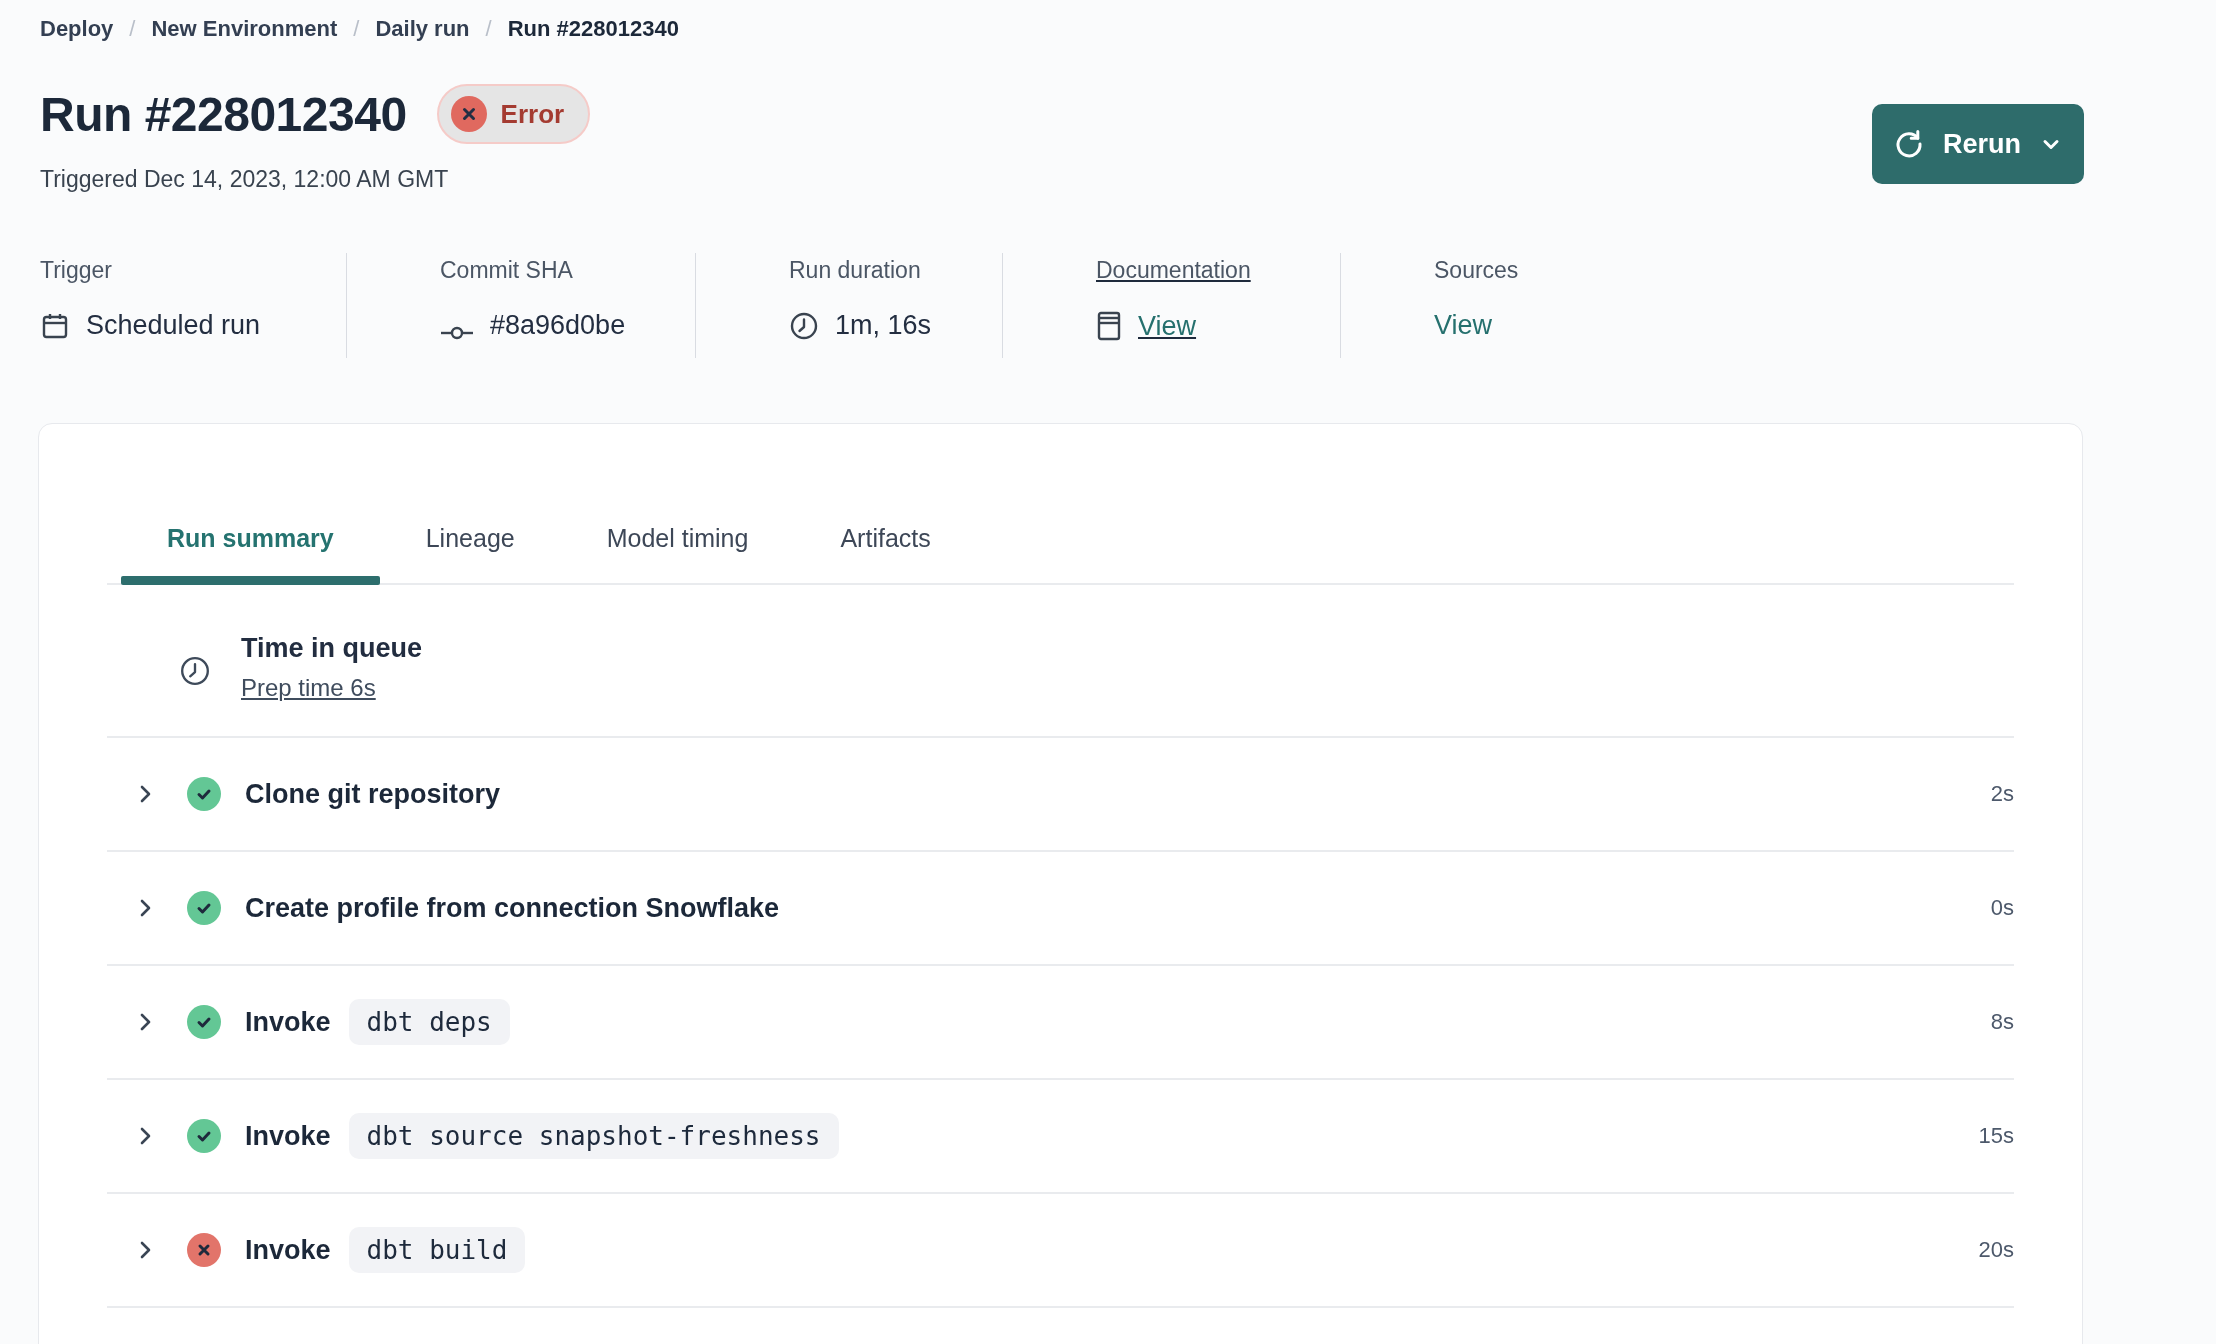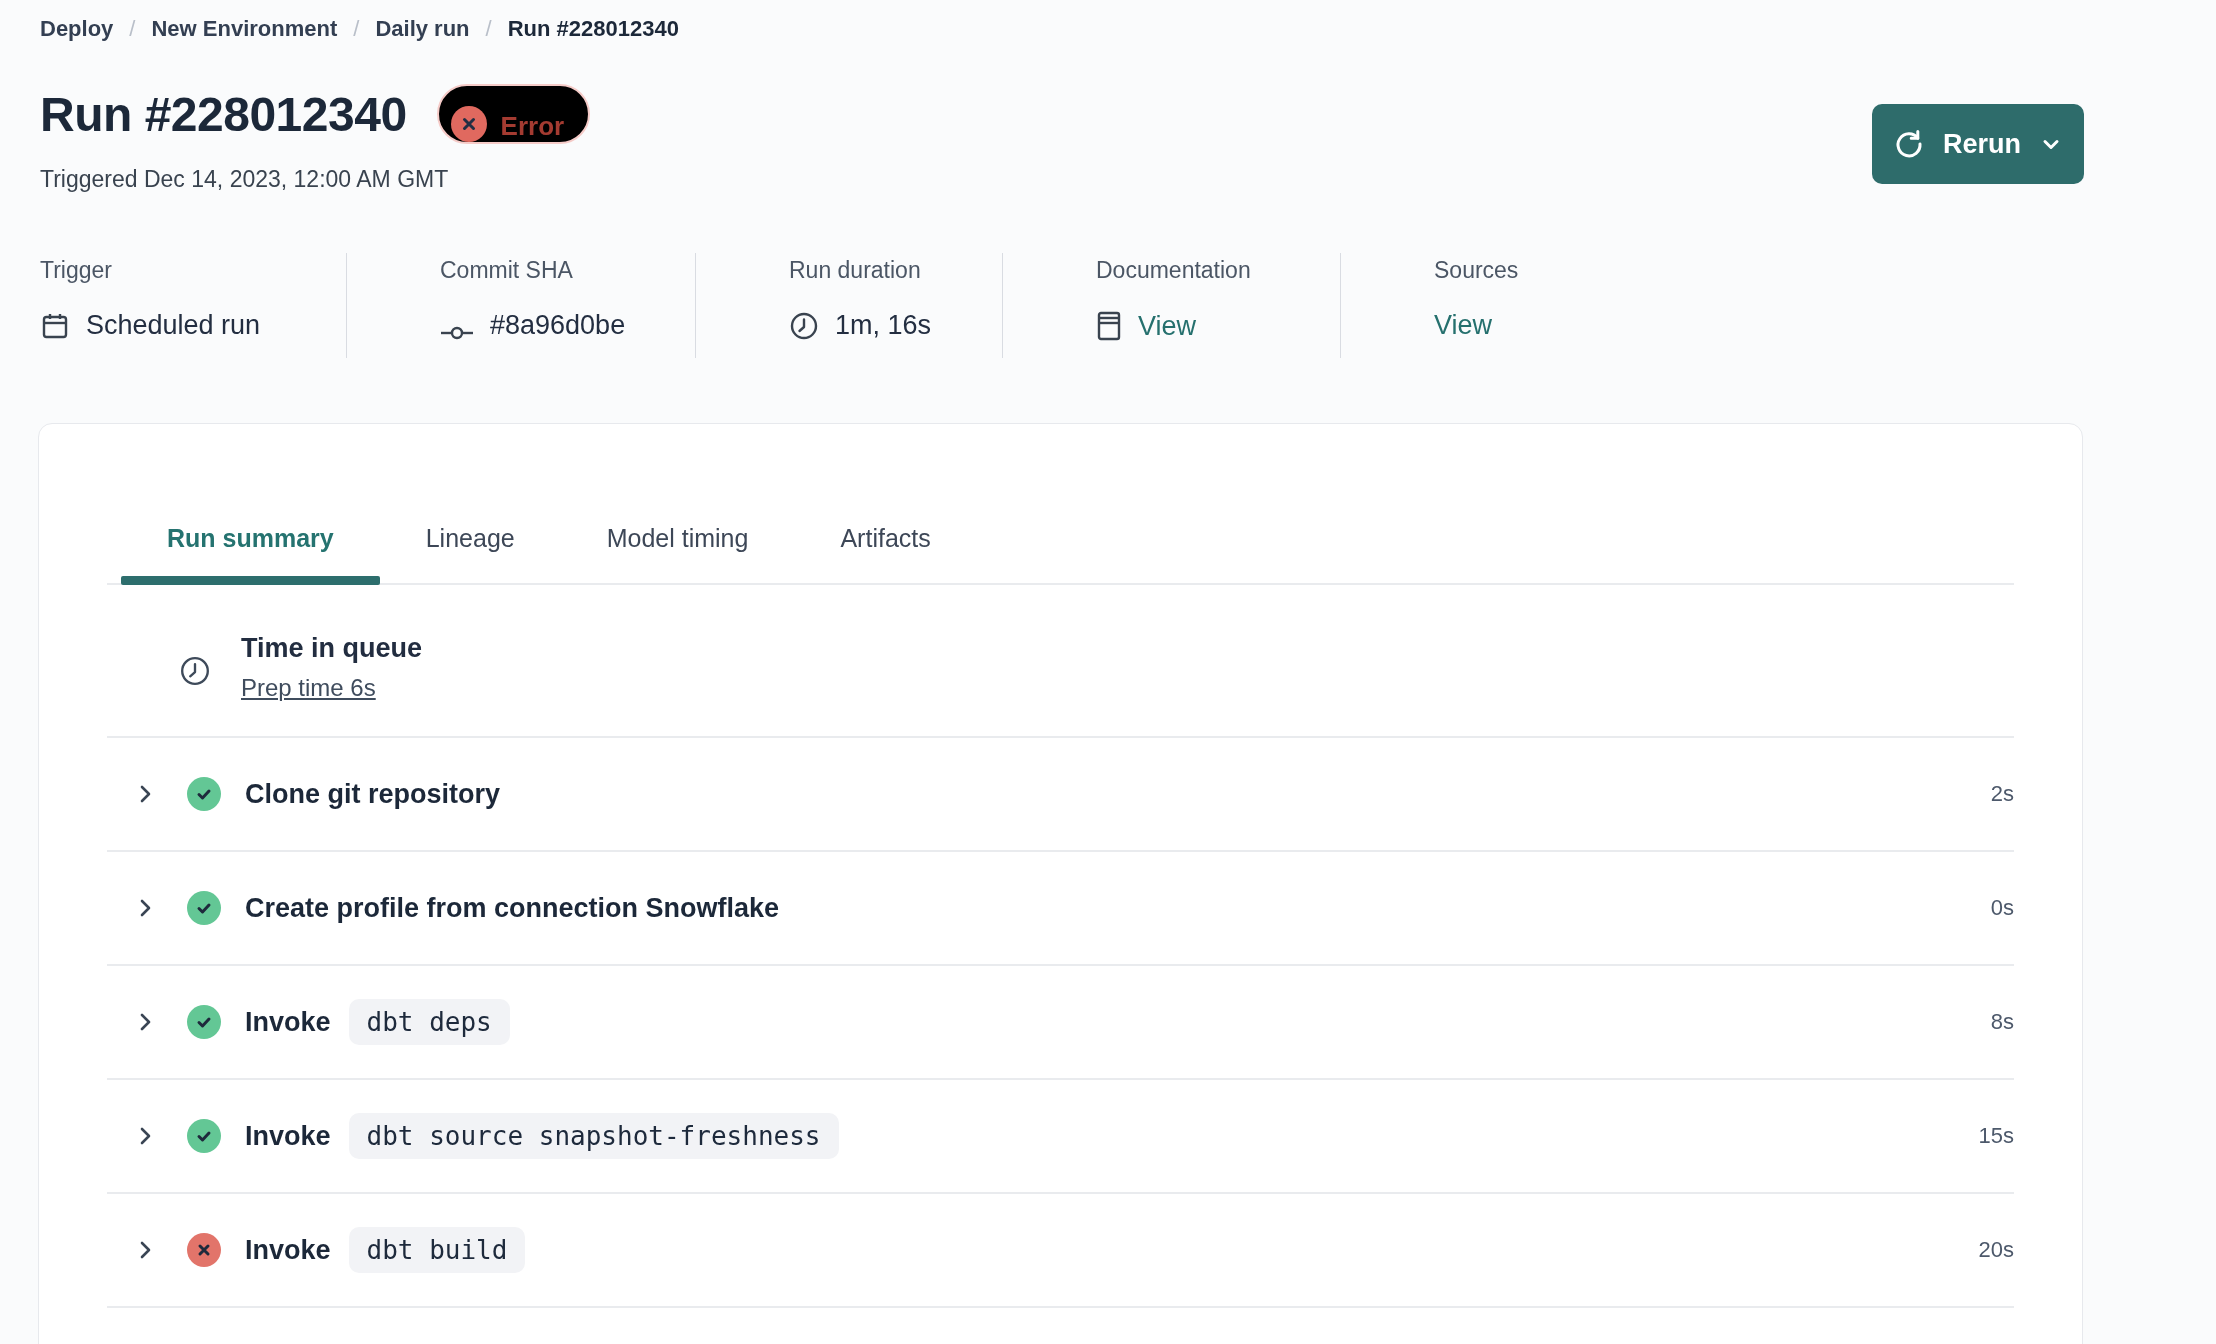--- a/index.html
+++ b/index.html
@@ -16,23 +16,23 @@
     padding: 16px 0 0 40px;
     font-size: 22px; font-weight: 600; color: #333f52;
   }
   .breadcrumb .sep { color: #b9bfc9; font-weight: 400; }
   .breadcrumb .crumb { cursor: pointer; }
   .breadcrumb .crumb.current { font-weight: 700; color: #1c2839; }
   
   .header-row { display: flex; align-items: center; margin: 42px 0 0 40px; }
   .page-title { font-size: 48px; font-weight: 800; letter-spacing: -0.5px; color: #1c2839; }
   .status-badge {
-    display: inline-flex; align-items: flex-end; gap: 14px;
+    display: inline-flex; align-items: center; gap: 14px;
     margin-left: 30px; height: 60px; padding: 0 24px 0 12px;
-    background: #000000; border: 2px solid #f5cbc8; border-radius: 32px;
+    background: #e5e5e5; border: 2px solid #f5cbc8; border-radius: 32px;
   }
   .status-badge .dot {
     width: 36px; height: 36px; border-radius: 50%;
     background: #e0695f; display: flex; align-items: center; justify-content: center;
   }
   .status-badge .label { font-size: 26px; font-weight: 600; color: #a43b31; }
   .triggered { margin: 22px 0 0 40px; font-size: 23px; color: #39434f; }
   
   .rerun-btn {
     position: absolute; left: 1872px; top: 104px; width: 212px; height: 80px;
@@ -48,21 +48,21 @@
   .meta-col + .meta-col { padding-left: 52px; }
   .meta-col .m-label { font-size: 23px; color: #4b5665; }
   .meta-col .m-value {
     margin-top: 26px; display: flex; align-items: flex-end; gap: 16px;
     font-size: 27px; color: #232e41;
   }
   .meta-col .m-value .link { color: #25706e; cursor: pointer; }
   .meta-col.w1 { width: 307px; }
   .meta-col.w2 { width: 308px; }
   .meta-col.w3 { width: 266px; }
-  .meta-col.w4 { width: 297px; }
+  .meta-col.w4 { width: 297px; text-decoration: underline; }
   .icon { display: inline-flex; align-items: center; justify-content: center; }
   
   .card {
     position: absolute; left: 38px; top: 423px; width: 2045px; height: 960px;
     background: #ffffff; border: 1.5px solid #e7e9ed; border-radius: 14px;
     overflow: hidden;
   }
   
   .tabs {
     display: flex; margin: 100px 68px 0; padding-left: 14px;

